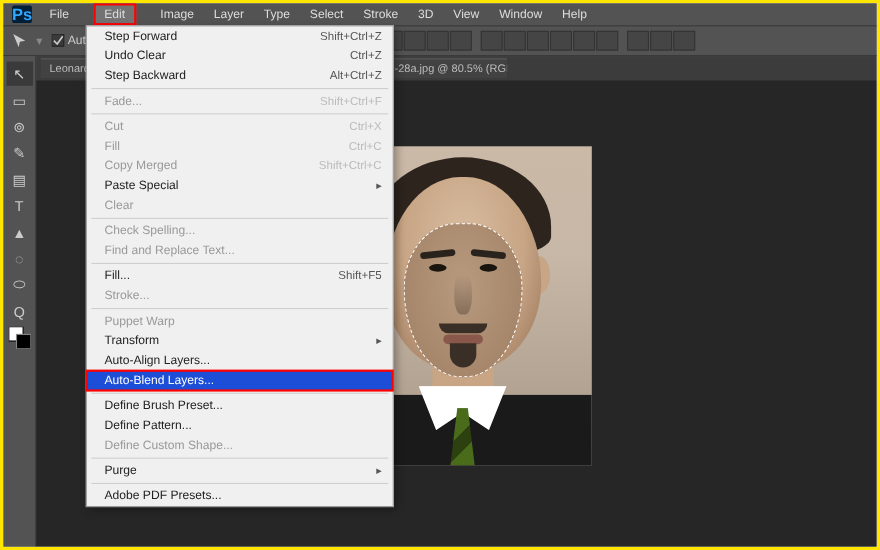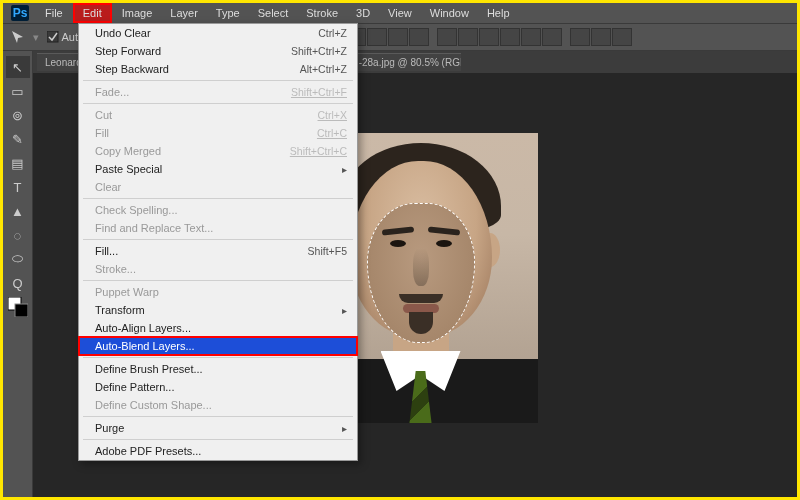--- a/index.html
+++ b/index.html
@@ -26,36 +26,36 @@
       padding-left: 8px;
       gap: 2px;
       font-size: 11px;
       color: #ddd;
     }
     .ps-logo {
       width: 18px;
       height: 16px;
       background: #001e36;
       color: #31a8ff;
-      font-size: 12px;
+      font-size: 15px;
       font-weight: bold;
       display: flex;
       align-items: center;
       justify-content: center;
       margin-right: 6px;
       border-radius: 2px;
     }
     .menu-item {
       padding: 2px 8px;
       cursor: default;
     }
     .menu-item.active {
-      background: #b91c1c;
+      background: #737373;
       border: 2px solid #ff0000;
-      margin: -2px 0;
+      margin: -2px 12px;
     }
     .options-bar {
       height: 28px;
       background: #535353;
       border-top: 1px solid #3a3a3a;
       border-bottom: 1px solid #3a3a3a;
       display: flex;
       align-items: center;
       padding-left: 8px;
       gap: 8px;
@@ -211,21 +211,21 @@
       color: #fff;
       outline: 2px solid #ff0000;
       outline-offset: -1px;
     }
     .dd-sep {
       height: 1px;
       background: #cfcfcf;
       margin: 2px 4px;
     }
     .dd-item .shortcut { color: #555; font-size: 10.5px; }
-    .dd-item.disabled .shortcut { color: #bbb; text-decoration: underline; }
+    .dd-item.disabled .shortcut { color: #bbb; }
     .dd-item .sub { color: #555; font-size: 10px; }
   </style>
 </head>
 <body>
 
 <div class="app">
 
   <div class="menubar">
     <div class="ps-logo">Ps</div>
     <div class="menu-item">File</div>
@@ -274,26 +274,26 @@
     </div>
     <div class="opt-group">
       <span class="opt-btn"></span>
       <span class="opt-btn"></span>
       <span class="opt-btn"></span>
     </div>
   </div>
 
   <div class="dropdown" id="edit-dropdown">
       <div class="dd-item">
+        <span>Step Forward</span>
+        <span class="shortcut">Shift+Ctrl+Z</span>
+      </div>
+      <div class="dd-item">
         <span>Undo Clear</span>
         <span class="shortcut">Ctrl+Z</span>
-      </div>
-      <div class="dd-item">
-        <span>Step Forward</span>
-        <span class="shortcut">Shift+Ctrl+Z</span>
       </div>
       <div class="dd-item">
         <span>Step Backward</span>
         <span class="shortcut">Alt+Ctrl+Z</span>
       </div>
       <div class="dd-sep"></div>
       <div class="dd-item disabled">
         <span>Fade...</span>
         <span class="shortcut">Shift+Ctrl+F</span>
       </div>

